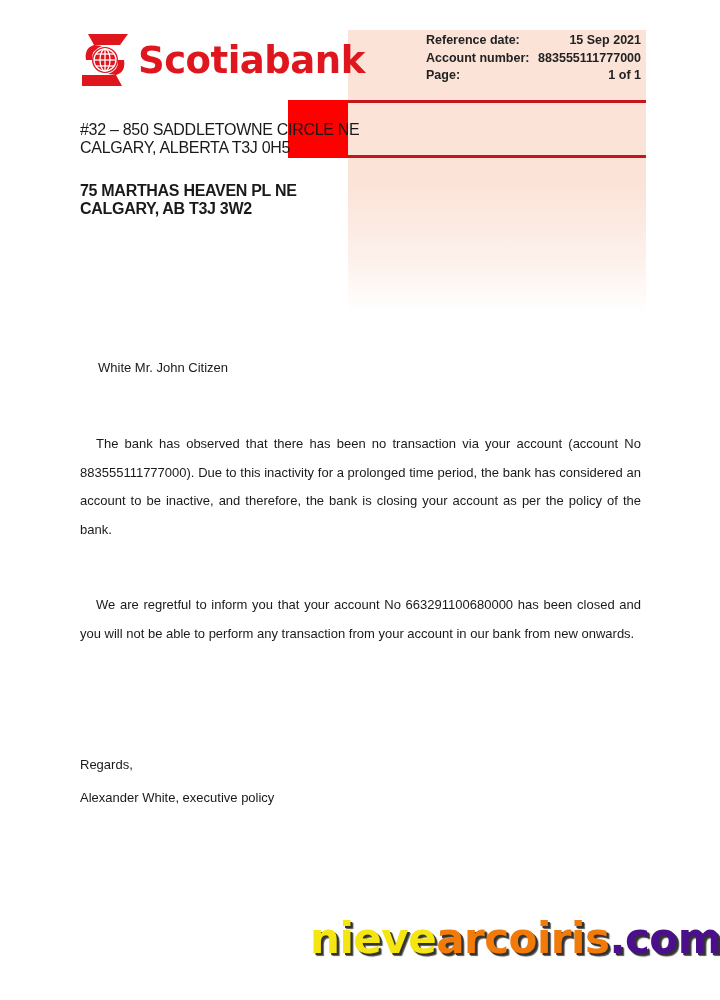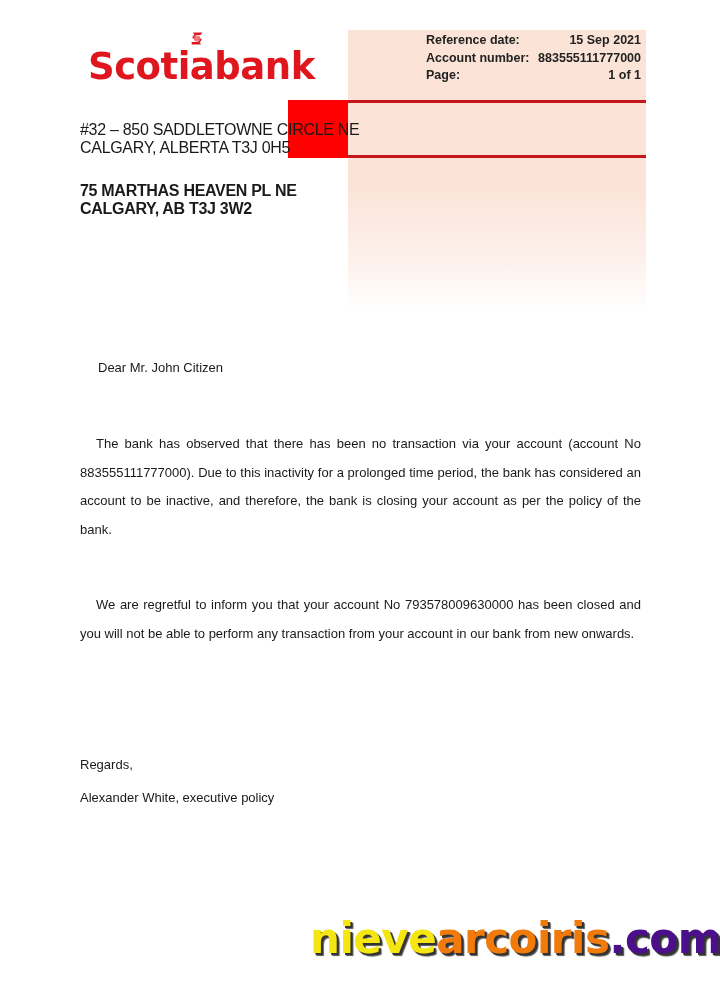--- a/index.html
+++ b/index.html
@@ -2,21 +2,21 @@
 <html><head>
 <meta charset="utf-8">
 <style>
   html, body { margin: 0; padding: 0; background: #ffffff; }
   body { width: 720px; height: 1000px; position: relative; overflow: hidden; font-family: "Liberation Sans", sans-serif; color: #1a1a1a; }
   .page { position: absolute; left: 0; top: 0; width: 720px; height: 1000px; background: #ffffff; }
 
   .pink-panel { position: absolute; left: 348px; top: 30px; width: 298px; height: 282px;
     background: linear-gradient(to bottom, #fbe3d8 0%, #fbe3d8 55%, #fdf1ec 82%, #ffffff 100%); }
 
-  .logo { position: absolute; left: 80px; top: 32px; height: 56px; display: flex; align-items: center; flex-direction: column; }
+  .logo { position: absolute; left: 80px; top: 32px; height: 56px; display: flex; align-items: center; }
   .logo-mark { width: 50px; height: 56px; }
   .logo-text { font-family: "DejaVu Sans", sans-serif; font-weight: bold; font-size: 37px; color: #e0161f; margin-left: 8px; letter-spacing: -0.5px; }
 
   .meta { position: absolute; left: 383px; top: 32px; width: 258px; font-size: 12.5px; line-height: 17.5px; color: #222; }
   .meta-row { display: flex; justify-content: space-between; }
   .meta-label { font-weight: bold; padding-left: 43px; }
   .meta-value { text-align: right; font-weight: bold; }
 
   .red-block { position: absolute; left: 288px; top: 100px; width: 60px; height: 58px; background: #ff0000; }
   .red-line { position: absolute; left: 348px; width: 298px; height: 3px; background: #c4161c; }
@@ -89,25 +89,25 @@
   <div class="addr sender">
     <div>#32 – 850 SADDLETOWNE CIRCLE NE</div>
     <div>CALGARY, ALBERTA T3J 0H5</div>
   </div>
 
   <div class="addr recipient">
     <div>75 MARTHAS HEAVEN PL NE</div>
     <div>CALGARY, AB T3J 3W2</div>
   </div>
 
-  <div class="body-text salutation">Dear Mr. John Citizen</div>
+  <div class="body-text salutation">White Mr. John Citizen</div>
 
   <div class="body-text para para1">The bank has observed that there has been no transaction via your account (account No 883555111777000). Due to this inactivity for a prolonged time period, the bank has considered an account to be inactive, and therefore, the bank is closing your account as per the policy of the bank.</div>
 
-  <div class="body-text para para2">We are regretful to inform you that your account No 793578009630000 has been closed and you will not be able to perform any transaction from your account in our bank from new onwards.</div>
+  <div class="body-text para para2">We are regretful to inform you that your account No 663291100680000 has been closed and you will not be able to perform any transaction from your account in our bank from new onwards.</div>
 
   <div class="body-text closing">Regards,</div>
 
   <div class="body-text signature">Alexander White, executive policy</div>
 
   <div class="watermark">
     <span class="wm-a">nieve</span><span class="wm-b">arcoiris</span><span class="wm-c">.com</span>
   </div>
 
 </div>

